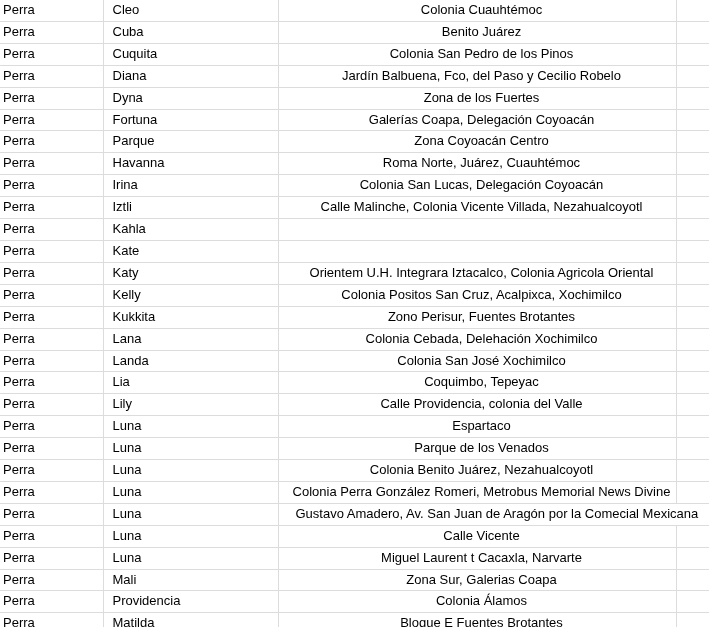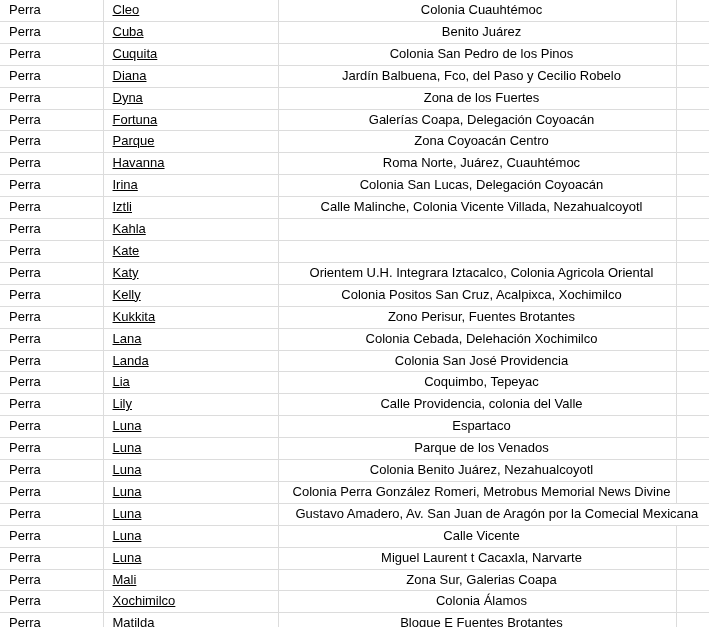--- a/index.html
+++ b/index.html
@@ -35,26 +35,25 @@
     height:20.9px;
     padding:0 0 0 9px;
     vertical-align:middle;
     white-space:nowrap;
     border-bottom:1px solid var(--grid);
     background:transparent;
     line-height:20.9px;
     box-sizing:border-box;
   }
   td.ca{
-    padding-left:9px;
+    padding-left:3px;
     border-right:1px solid var(--grid);
   }
   td.cb{
     border-right:1px solid var(--grid);
-    text-decoration:underline;
   }
   td.cc{
     border-right:1px solid var(--grid);
     overflow:visible;
     text-align:center;
   }
   td.cd{
     padding:0;
   }
   tr.overflow td.cc{
@@ -166,21 +165,21 @@
         </tr>
         <tr>
           <td class="ca">Perra</td>
           <td class="cb">Lana</td>
           <td class="cc">Colonia Cebada, Delehación Xochimilco</td>
           <td class="cd"></td>
         </tr>
         <tr>
           <td class="ca">Perra</td>
           <td class="cb">Landa</td>
-          <td class="cc">Colonia San José Providencia</td>
+          <td class="cc">Colonia San José Xochimilco</td>
           <td class="cd"></td>
         </tr>
         <tr>
           <td class="ca">Perra</td>
           <td class="cb">Lia</td>
           <td class="cc">Coquimbo, Tepeyac</td>
           <td class="cd"></td>
         </tr>
         <tr>
           <td class="ca">Perra</td>
@@ -231,21 +230,21 @@
           <td class="cd"></td>
         </tr>
         <tr>
           <td class="ca">Perra</td>
           <td class="cb">Mali</td>
           <td class="cc">Zona Sur, Galerias Coapa</td>
           <td class="cd"></td>
         </tr>
         <tr>
           <td class="ca">Perra</td>
-          <td class="cb">Xochimilco</td>
+          <td class="cb">Providencia</td>
           <td class="cc">Colonia Álamos</td>
           <td class="cd"></td>
         </tr>
         <tr>
           <td class="ca">Perra</td>
           <td class="cb">Matilda</td>
           <td class="cc">Bloque E Fuentes Brotantes</td>
           <td class="cd"></td>
         </tr>
       </tbody>

